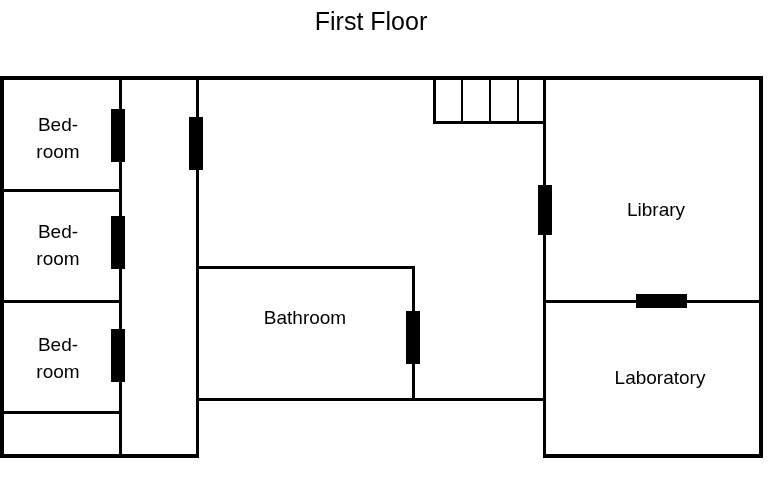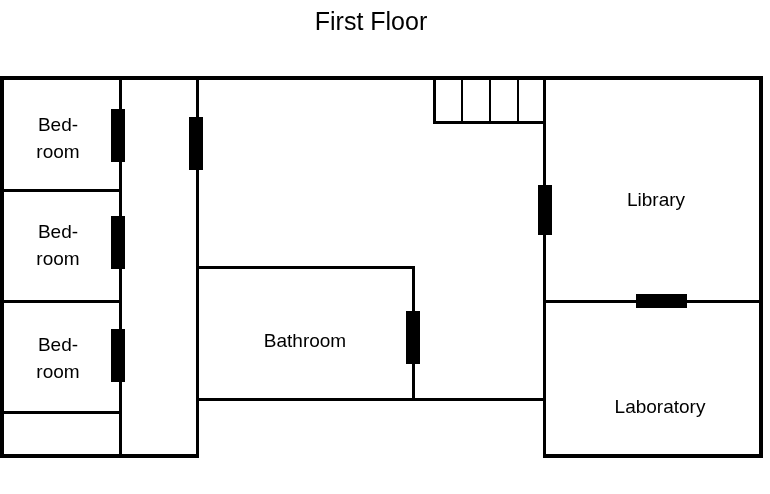--- a/index.html
+++ b/index.html
@@ -83,16 +83,16 @@
     <div class="door" style="left: 111px; top: 329px; width: 14px; height: 53px;"></div>
     <div class="door" style="left: 406px; top: 311px; width: 14px; height: 53px;"></div>
     <div class="door" style="left: 538px; top: 185px; width: 14px; height: 50px;"></div>
     <div class="door" style="left: 636px; top: 294px; width: 51px; height: 14px;"></div>
     <div class="room-label" style="left: 58px; top: 138px;">Bed-
 room</div>
     <div class="room-label" style="left: 58px; top: 245px;">Bed-
 room</div>
     <div class="room-label" style="left: 58px; top: 358px;">Bed-
 room</div>
-    <div class="room-label" style="left: 305px; top: 340px;">Bathroom</div>
-    <div class="room-label" style="left: 656px; top: 199px;">Library</div>
-    <div class="room-label" style="left: 660px; top: 377px; margin-top: 29px;">Laboratory</div>
+    <div class="room-label" style="left: 305px; top: 317px;">Bathroom</div>
+    <div class="room-label" style="left: 656px; top: 209px;">Library</div>
+    <div class="room-label" style="left: 660px; top: 377px;">Laboratory</div>
   </div>
 
 </body></html>

